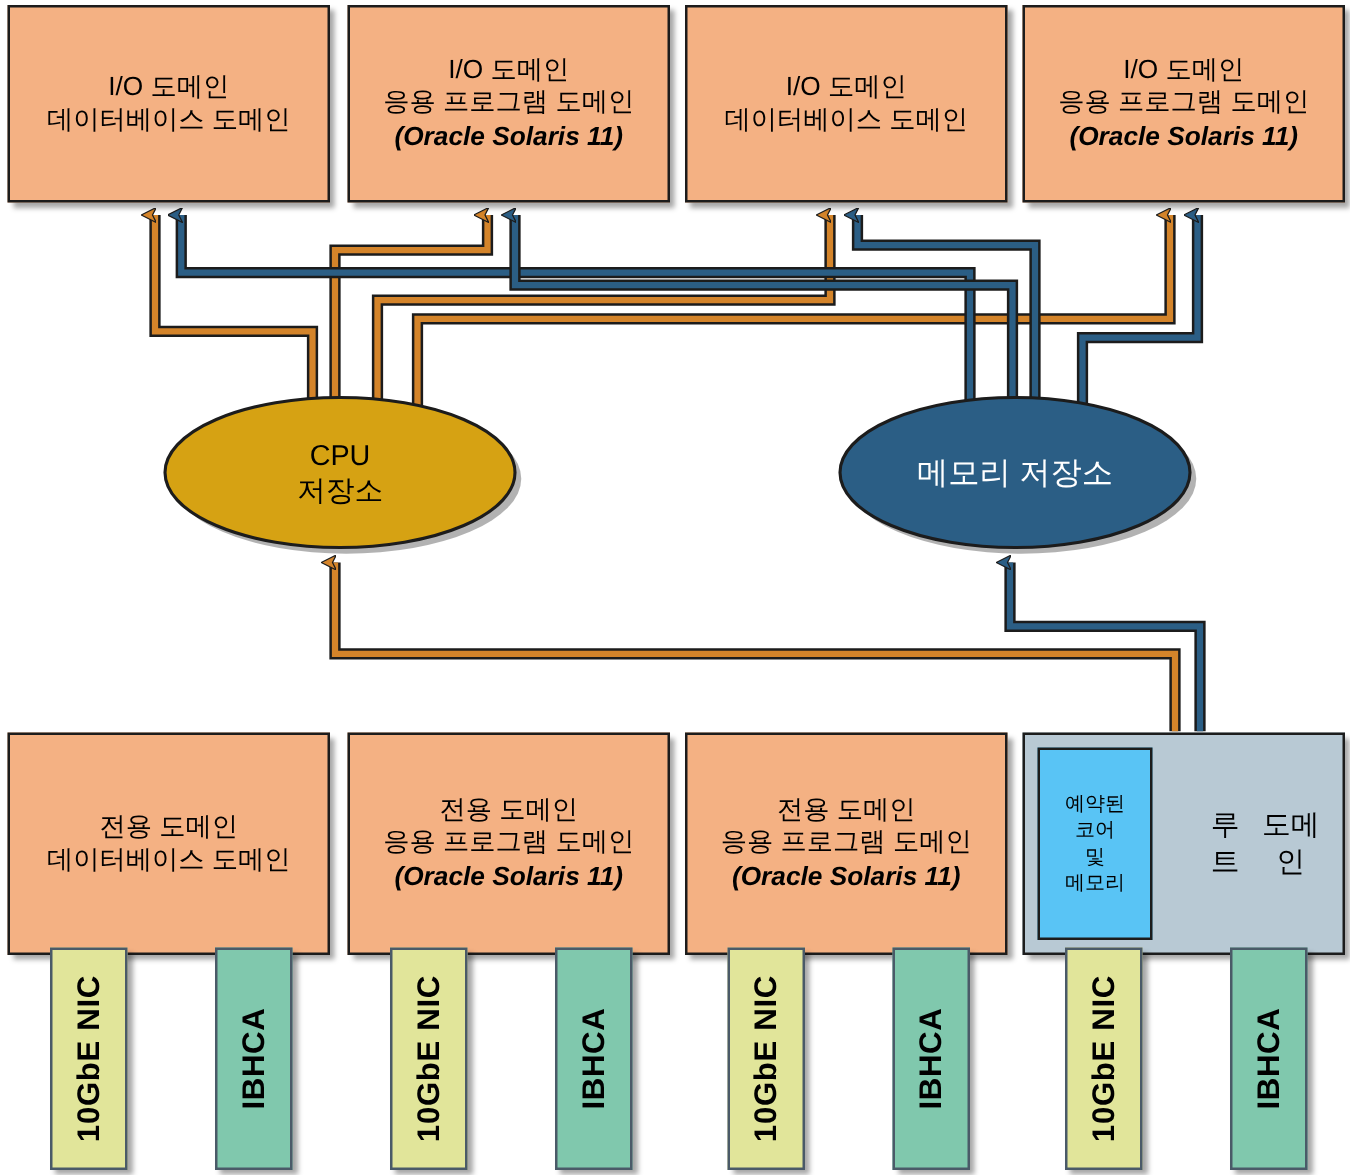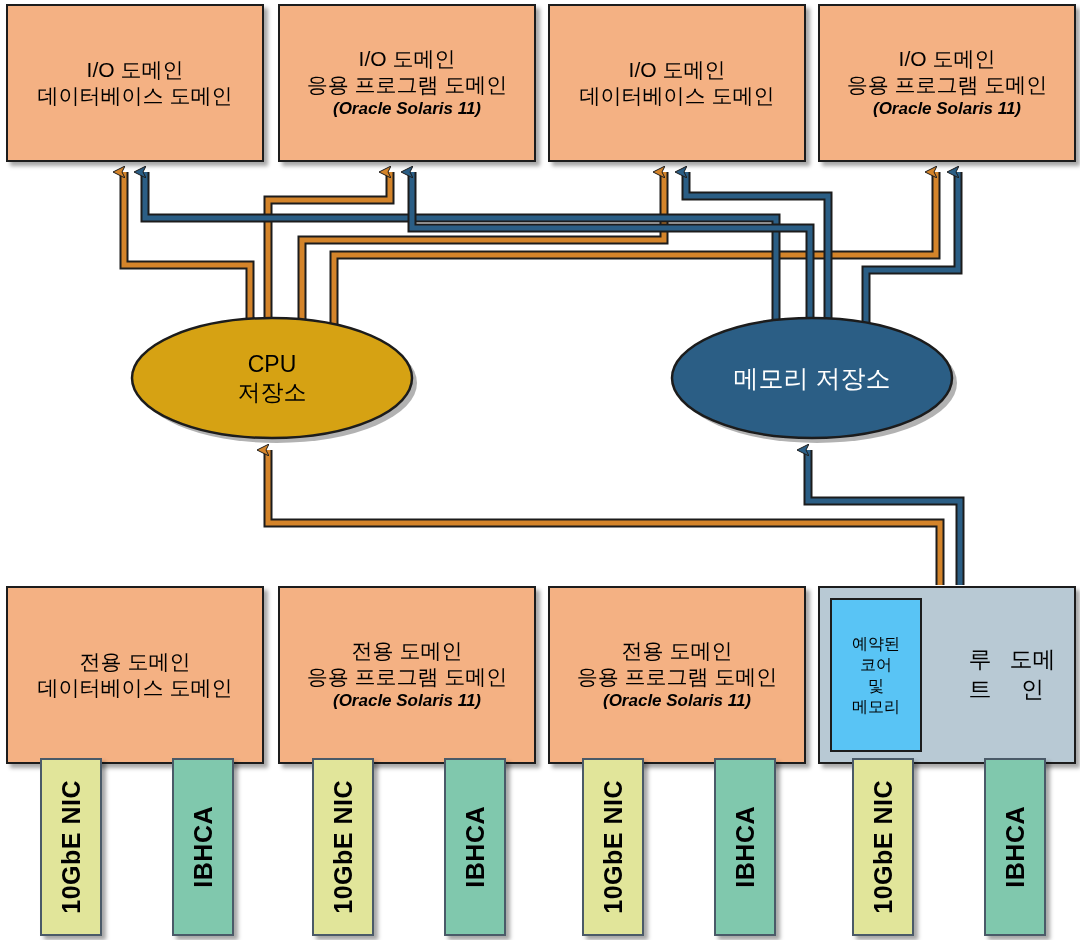--- a/index.html
+++ b/index.html
@@ -8,21 +8,21 @@
   #stage{position:relative;width:1080px;height:940px;}
   svg#wires{position:absolute;left:0;top:0;width:1080px;height:940px;}
 
   .box{position:absolute;box-sizing:border-box;border:2px solid #1c1c1c;
        box-shadow:4px 4px 4px rgba(0,0,0,0.35);
        display:flex;flex-direction:column;align-items:center;justify-content:center;
        text-align:center;color:#000;}
   .dom-box{background:#f4b183;}
   .dom-box .l1{font-size:21px;line-height:1.25;white-space:nowrap;}
   .dom-box .l2{font-size:21px;line-height:1.25;white-space:nowrap;}
-  .dom-box .l3{font-size:17px;line-height:1.3;font-style:italic;font-weight:bold;white-space:nowrap;}
+  .dom-box .l3{font-size:21px;line-height:1.3;font-style:italic;font-weight:bold;white-space:nowrap;}
 
   .root-box{background:#b8c9d4;display:flex;flex-direction:row;align-items:stretch;
             justify-content:flex-start;padding:10px;gap:37px;}
   .reserved{background:#59c4f5;border:2px solid #1c1c1c;width:88px;
             display:flex;flex-direction:column;align-items:center;justify-content:center;
             font-size:16px;line-height:1.32;text-align:center;}
   .root-label{flex:1;display:flex;flex-direction:row;align-items:center;
               justify-content:center;font-size:23px;line-height:1.3;}
 
   .card{position:absolute;box-sizing:border-box;border:2px solid #4a5a68;

